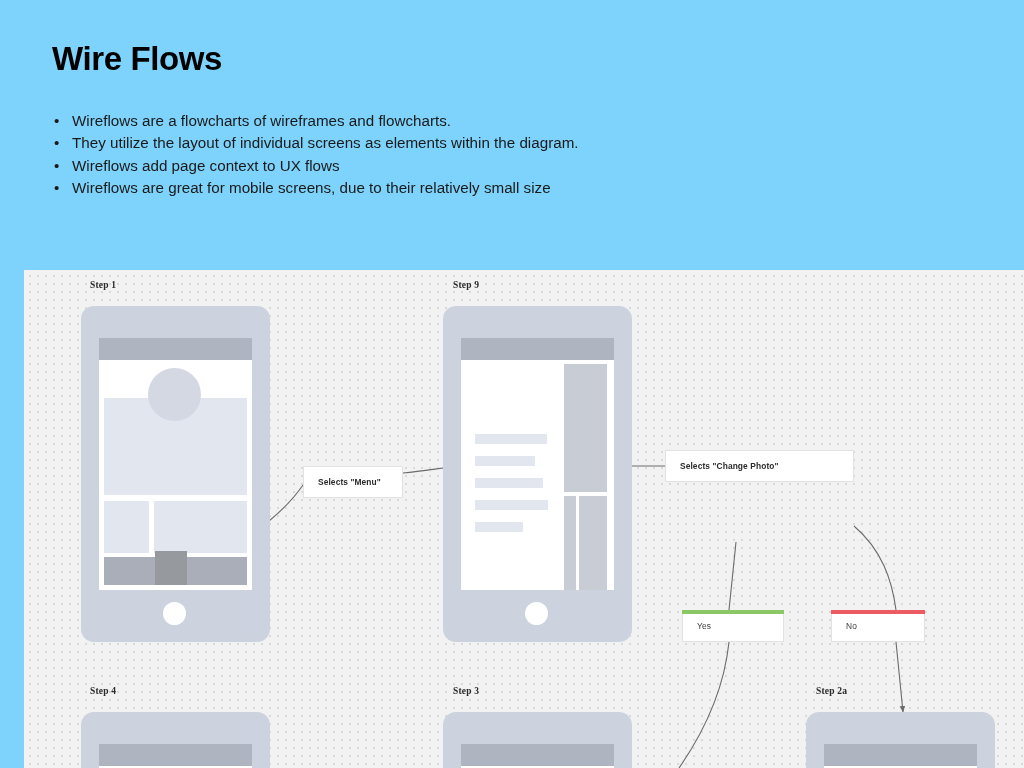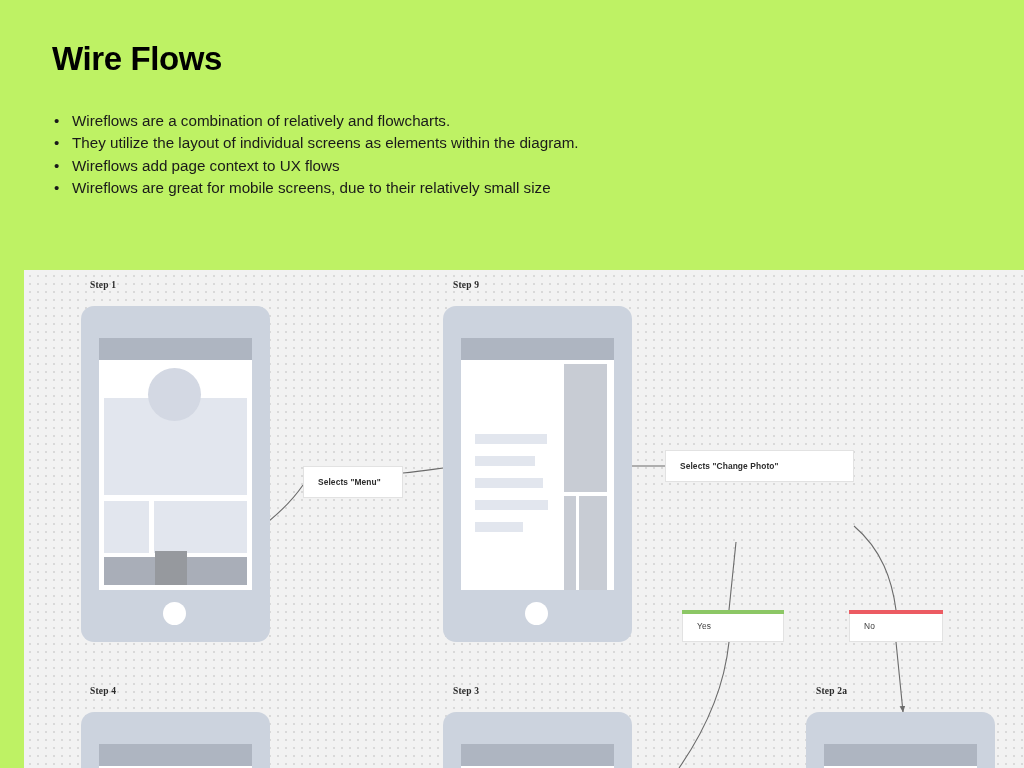--- a/index.html
+++ b/index.html
@@ -2,21 +2,21 @@
 <html><head>
 <meta charset="utf-8">
 <style>
   * { box-sizing: border-box; margin: 0; padding: 0; }
   html, body {
     width: 1024px; height: 768px;
     background: #ffffff;
     font-family: "Liberation Sans", sans-serif;
     overflow: hidden;
   }
-  .slide { position: relative; width: 1024px; height: 768px; background:#bef264; }
+  .slide { position: relative; width: 1024px; height: 768px; background:#7dd3fc; }
 
   
   .slide-title {
     position: absolute; left: 52px; top: 40px;
     font-size: 33px; font-weight: bold; color: #000;
     letter-spacing: -0.4px;
   }
   .bullets {
     position: absolute; left: 52px; top: 110px;
     width: 880px;
@@ -101,21 +101,21 @@
 </head>
 <body>
 
 <div class="slide">
 
   <div class="slide-title">Wire Flows</div>
 
   <div class="bullets">
     <div class="bullet">
       <span class="dot">•</span>
-      <span>Wireflows are a combination of relatively and flowcharts.</span>
+      <span>Wireflows are a flowcharts of wireframes and flowcharts.</span>
     </div>
     <div class="bullet">
       <span class="dot">•</span>
       <span>They utilize the layout of individual screens as elements within the diagram.</span>
     </div>
     <div class="bullet">
       <span class="dot">•</span>
       <span>Wireflows add page context to UX flows</span>
     </div>
     <div class="bullet">
@@ -211,19 +211,19 @@
     <div class="fbox bold" style="left:641px; top:180px; width:189px; height:32px;">
       <span class="ftext">Selects "Change Photo"</span>
     </div>
 
 
     <div class="fbox" style="left:658px; top:340px; width:102px; height:32px;">
       <span class="accent" style="background:#8cc765;"></span>
       <span class="ftext">Yes</span>
     </div>
 
-    <div class="fbox" style="left:825px; top:340px; width:94px; height:32px;">
+    <div class="fbox" style="left:807px; top:340px; width:94px; height:32px;">
       <span class="accent" style="background:#ec5b62;"></span>
       <span class="ftext">No</span>
     </div>
 
   </div>
 </div>
 
 </body></html>

